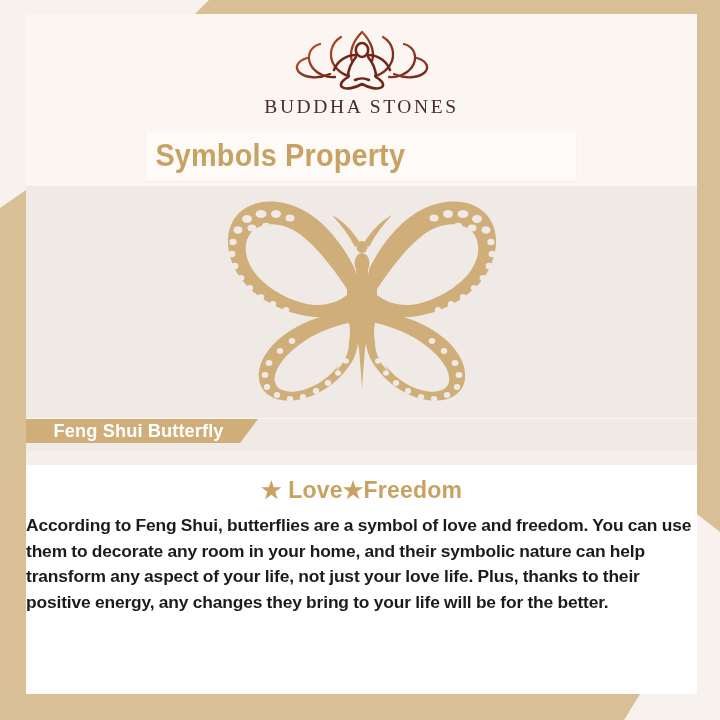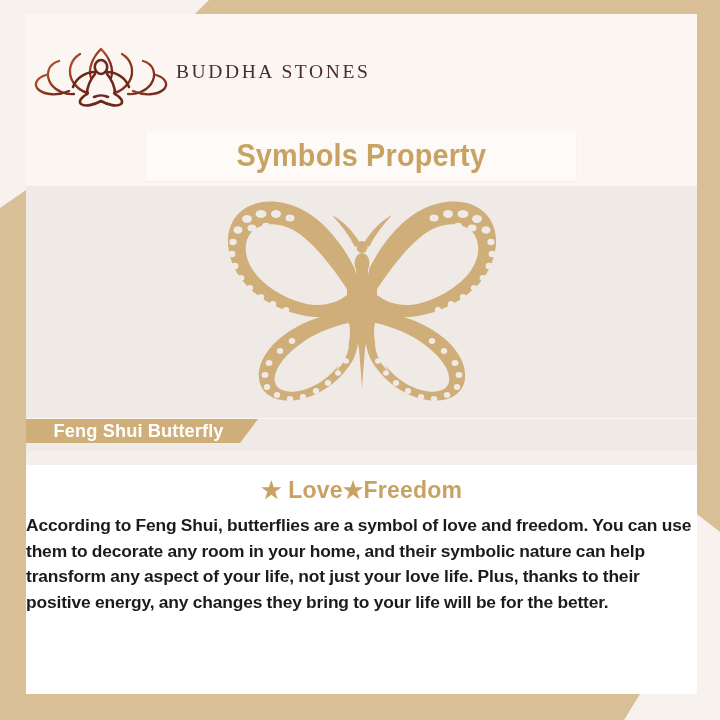--- a/index.html
+++ b/index.html
@@ -71,21 +71,21 @@
   }
 
   
   .logo-wrap {
     position: absolute;
     left: 0;
     top: 0;
     width: 671px;
     height: 110px;
     display: flex;
-    flex-direction: row;
+    flex-direction: column;
     align-items: center;
     justify-content: flex-start;
   }
   .logo-mark {
     margin-top: 14px;
     width: 150px;
     height: 62px;
     display: block;
   }
   .logo-word {
@@ -101,21 +101,21 @@
   .title-banner {
     position: absolute;
     left: 120px;
     top: 117px;
     width: 430px;
     height: 50px;
     background: #fdfaf7;
     box-shadow: 0 1px 2px rgba(0,0,0,0.04);
     display: flex;
     align-items: center;
-    justify-content: center;
+    justify-content: flex-start;
   }
   .title-text {
     font-family: "Liberation Sans Narrow", "Liberation Sans", sans-serif;
     font-size: 31px;
     font-weight: bold;
     color: #c8a263;
     letter-spacing: 0.2px;
     transform: scaleX(0.93);
   }
 

